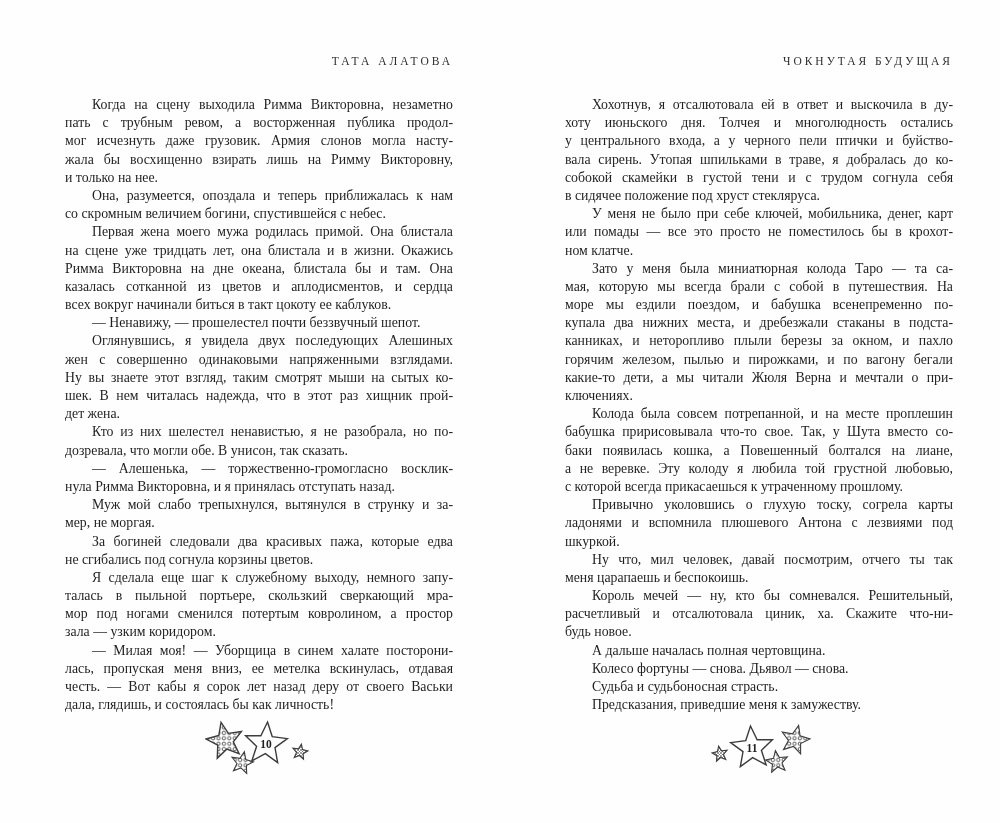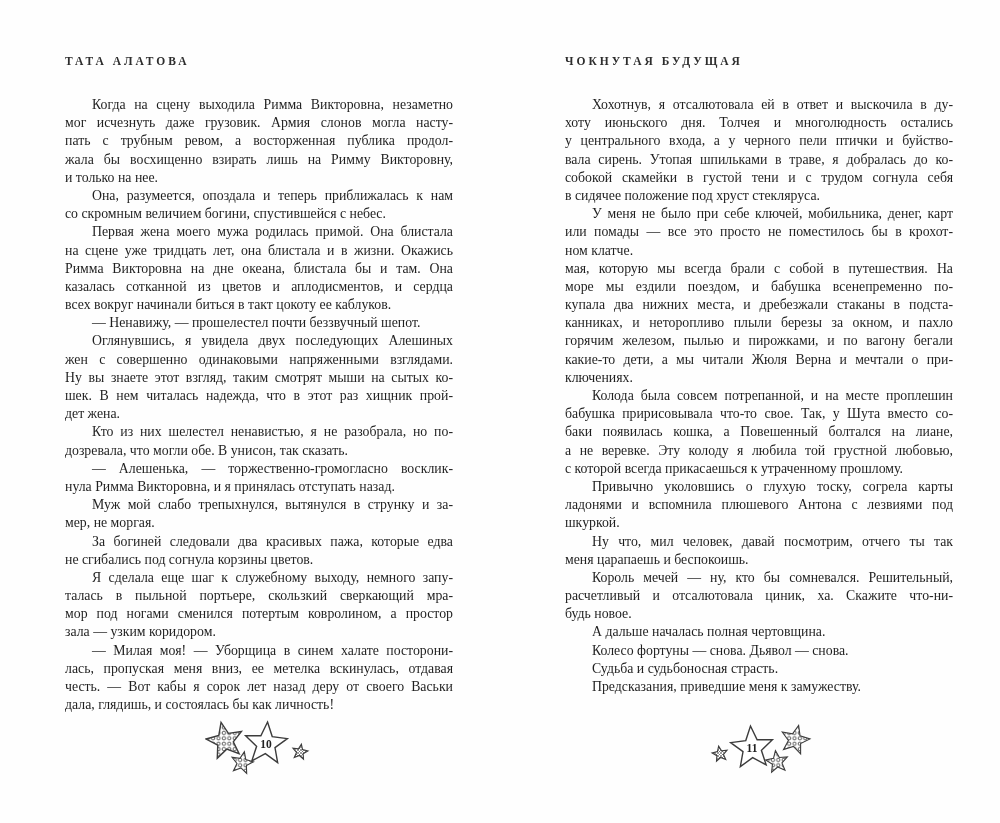--- a/index.html
+++ b/index.html
@@ -12,22 +12,22 @@
     position: relative;
   }
   .screen { position: absolute; inset: 0; width: 1000px; height: 823px; background: #fefefe; }
 
   .page { position: absolute; top: 0; width: 388px; height: 823px; }
   .page.left  { left: 65px; }
   .page.right { left: 565px; }
 
   .running-header {
     position: absolute; top: 55px; left: 0; width: 100%;
-    text-align: left;
-    font-size: 11.5px; font-weight: bold;
+    text-align: right;
+    font-size: 11.5px; font-weight: normal;
     letter-spacing: 3px;
     color: #2d2d2d;
     white-space: nowrap;
   }
 
   .body-text { position: absolute; top: 96px; left: 0; width: 100%; }
   .paragraph { margin: 0; padding: 0; }
   .line {
     font-size: 13.8px;
     line-height: 18.2px;
@@ -63,22 +63,22 @@
   </defs>
 </svg>
 
 <div class="screen">
 
   <section class="page left">
     <header class="running-header">ТАТА АЛАТОВА</header>
     <div class="body-text">
         <div class="paragraph">
           <div class="line first">Когда на сцену выходила Римма Викторовна, незаметно</div>
+          <div class="line">пать с трубным ревом, а восторженная публика продол-</div>
           <div class="line">мог исчезнуть даже грузовик. Армия слонов могла насту-</div>
-          <div class="line">пать с трубным ревом, а восторженная публика продол-</div>
           <div class="line">жала бы восхищенно взирать лишь на Римму Викторовну,</div>
           <div class="line last">и только на нее.</div>
         </div>
         <div class="paragraph">
           <div class="line first">Она, разумеется, опоздала и теперь приближалась к нам</div>
           <div class="line last">со скромным величием богини, спустившейся с небес.</div>
         </div>
         <div class="paragraph">
           <div class="line first">Первая жена моего мужа родилась примой. Она блистала</div>
           <div class="line">на сцене уже тридцать лет, она блистала и в жизни. Окажись</div>
@@ -144,20 +144,21 @@
           <div class="line">вала сирень. Утопая шпильками в траве, я добралась до ко-</div>
           <div class="line">собокой скамейки в густой тени и с трудом согнула себя</div>
           <div class="line last">в сидячее положение под хруст стекляруса.</div>
         </div>
         <div class="paragraph">
           <div class="line first">У меня не было при себе ключей, мобильника, денег, карт</div>
           <div class="line">или помады — все это просто не поместилось бы в крохот-</div>
           <div class="line last">ном клатче.</div>
         </div>
         <div class="paragraph">
+          <div class="line first">Зато у меня была миниатюрная колода Таро — та са-</div>
           <div class="line">мая, которую мы всегда брали с собой в путешествия. На</div>
           <div class="line">море мы ездили поездом, и бабушка всенепременно по-</div>
           <div class="line">купала два нижних места, и дребезжали стаканы в подста-</div>
           <div class="line">канниках, и неторопливо плыли березы за окном, и пахло</div>
           <div class="line">горячим железом, пылью и пирожками, и по вагону бегали</div>
           <div class="line">какие-то дети, а мы читали Жюля Верна и мечтали о при-</div>
           <div class="line last">ключениях.</div>
         </div>
         <div class="paragraph">
           <div class="line first">Колода была совсем потрепанной, и на месте проплешин</div>

